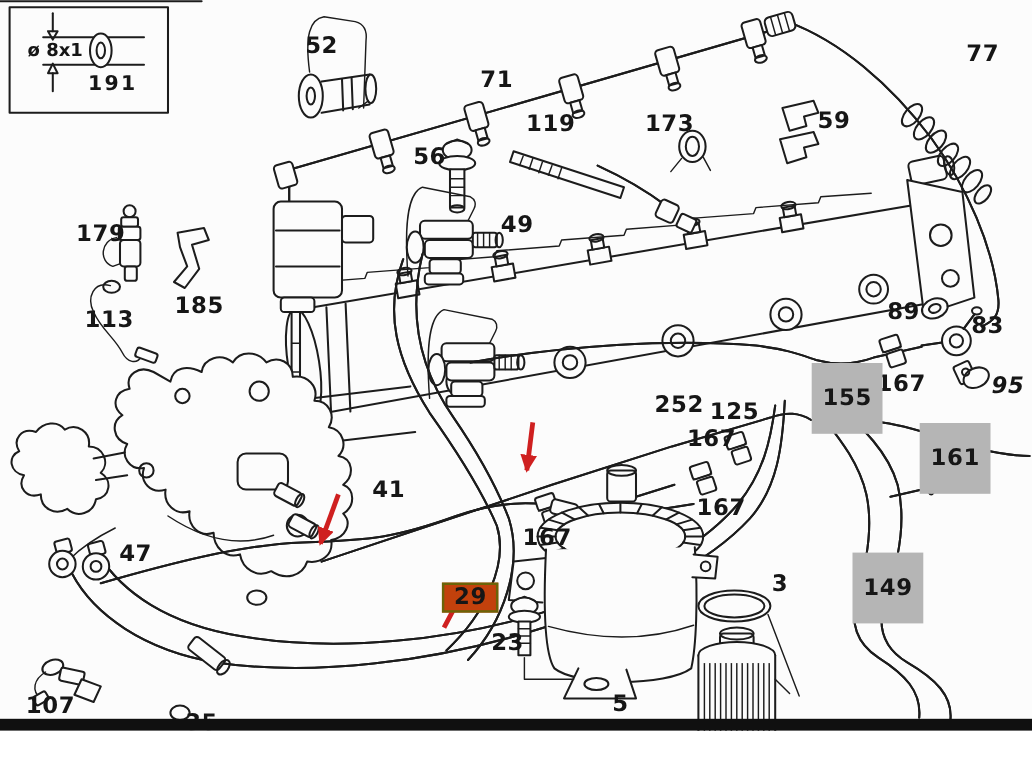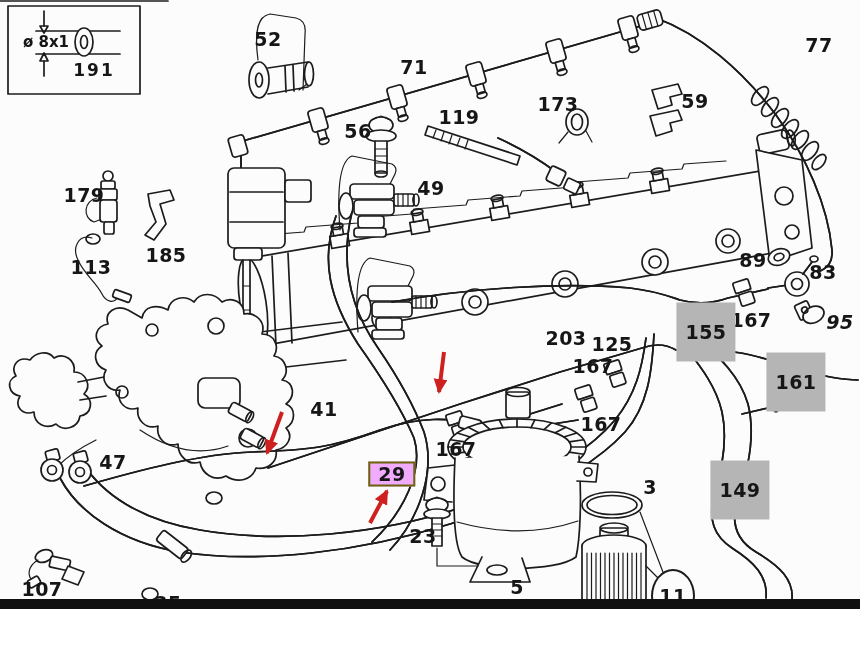--- a/index.html
+++ b/index.html
@@ -501,40 +501,39 @@
 <div id="legend-dim" class="legend-text" style="left:46px; top:42px;">ø 8x1</div>
 <div id="legend-part" class="legend-text" style="left:94px; top:70px;">191</div>
 
 <div id="footer-bar" style="background: rgb(16, 16, 16);"></div>
 
 <div class="plabel plain" style="left: 241px; top: 39px; margin-left: 27px;">52</div>
     <div class="plabel plain" style="left: 414px; top: 67px;">71</div>
     <div class="plabel plain" style="left: 819px; top: 45px;">77</div>
     <div class="plabel plain" style="left: 695px; top: 101px;">59</div>
     <div class="plabel plain" style="left: 558px; top: 104px;">173</div>
-    <div class="plabel plain" style="left: 459px; top: 117px; text-align: right;">119</div>
+    <div class="plabel plain" style="left: 459px; top: 104px; text-align: right;">119</div>
     <div class="plabel plain" style="left: 358px; top: 131px;">56</div>
     <div class="plabel plain" style="left: 431px; top: 188px;">49</div>
     <div class="plabel plain" style="left: 84px; top: 195px;">179</div>
     <div class="plabel plain" style="left: 166px; top: 255px;">185</div>
     <div class="plabel plain" style="left: 91px; top: 267px;">113</div>
     <div class="plabel plain" style="left: 753px; top: 260px;">89</div>
     <div class="plabel plain" style="left: 823px; top: 272px;">83</div>
     <div class="plabel plain" style="left: 751px; top: 320px;">167</div>
     <div class="plabel plain" style="left: 840px; top: 322px; font-style: italic;">95</div>
     <div class="plabel gray" style="left: 706px; top: 332px; background: rgb(181, 181, 181);">155</div>
-    <div class="plabel plain" style="left: 566px; top: 338px;">203</div>
+    <div class="plabel plain" style="left: 566px; top: 338px;">252</div>
     <div class="plabel plain" style="left: 612px; top: 344px;">125</div>
     <div class="plabel plain" style="left: 593px; top: 366px;">167</div>
     <div class="plabel gray" style="left: 796px; top: 382px; background: rgb(181, 181, 181);">161</div>
     <div class="plabel plain" style="left: 324px; top: 409px;">41</div>
     <div class="plabel plain" style="left: 601px; top: 424px;">167</div>
     <div class="plabel plain" style="left: 456px; top: 449px;">167</div>
-    <div class="plabel yellow" style="left: 392px; top: 474px; background: #f0abfc; border: 2px solid rgb(107, 100, 8);">29</div>
+    <div class="plabel yellow" style="left: 392px; top: 498px; background: #c2410c; border: 2px solid rgb(107, 100, 8);">29</div>
     <div class="plabel plain" style="left: 113px; top: 462px;">47</div>
     <div class="plabel plain" style="left: 650px; top: 487px;">3</div>
     <div class="plabel gray" style="left: 740px; top: 490px; background: rgb(181, 181, 181);">149</div>
     <div class="plabel plain" style="left: 423px; top: 536px;">23</div>
     <div class="plabel plain" style="left: 517px; top: 587px;">5</div>
     <div class="plabel plain" style="left: 42px; top: 589px;">107</div>
-    <div class="plabel circled" style="left: 673px; top: 596px;">11</div>
     <div class="plabel plain" style="left: 168px; top: 603px;">35</div>
   </div>
 
 </body></html>

